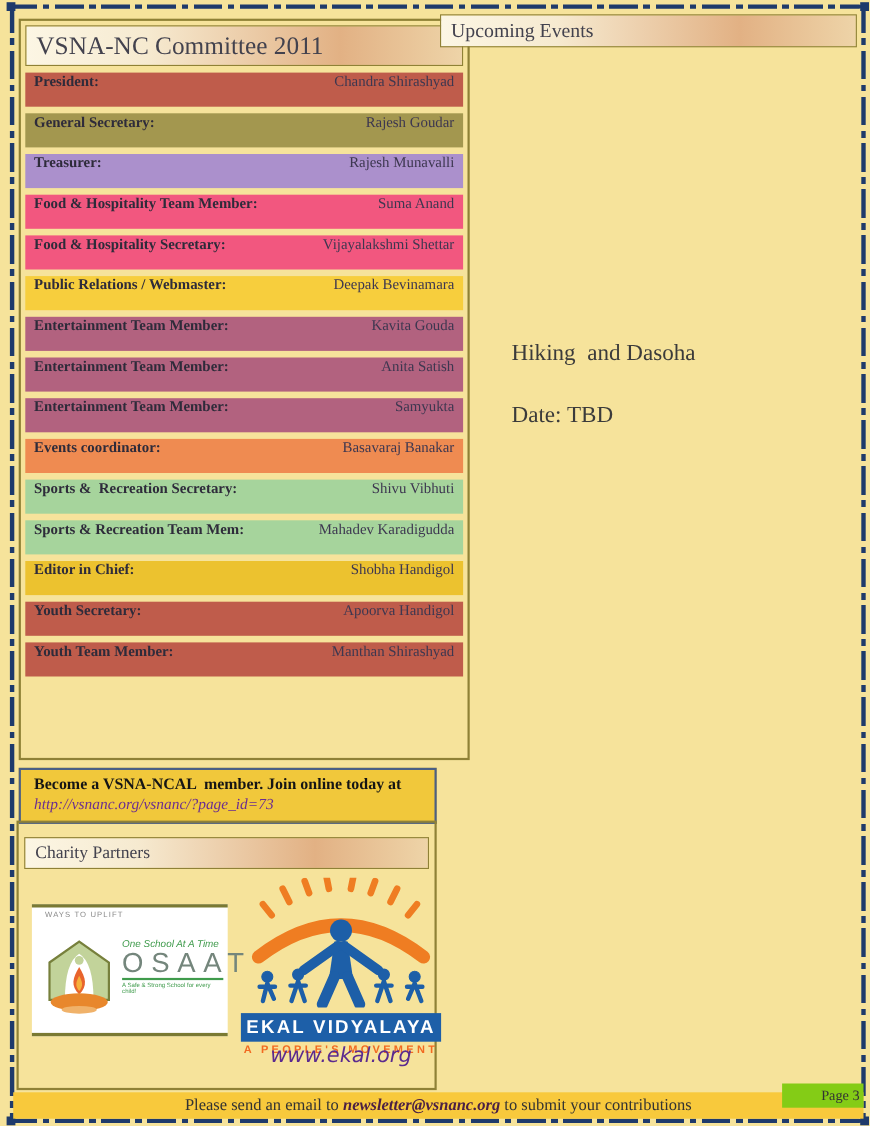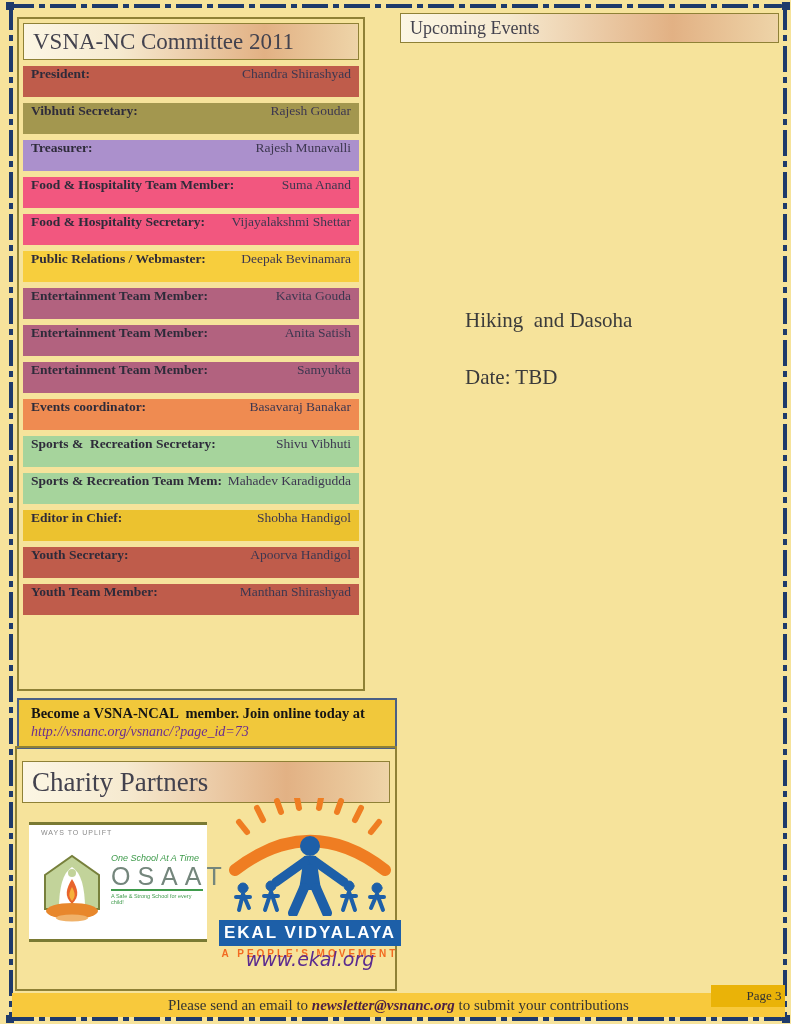--- a/index.html
+++ b/index.html
@@ -31,21 +31,21 @@
   .grad-header {
     background:linear-gradient(90deg,#fcf6e4 0%,#f6ead0 28%,#e2b184 72%,#eed4a8 100%);
     border:1px solid #8f8136;
     color:#43424e;
     display:flex; align-items:center;
     padding-left:9px;
   }
 
   
   .committee-box {
-    position:absolute; left:17px; top:17px; width:348px; height:674px;
+    position:absolute; left:17px; top:17px; width:410px; height:674px;
     border:2px solid #8f8136; padding:4px;
   }
   .committee-title { height:37px; font-size:23px; margin-bottom:6px; }
   .crow {
     height:31px; margin-bottom:6px; padding:0 8px;
     display:flex; align-items:flex-start; justify-content:space-between;
     font-size:13.5px; color:#33303f;
   }
   .crow .lbl { font-weight:bold; color:#2e2b3a; }
   .crow .val { color:#3d3750; text-align:right; }
@@ -56,21 +56,21 @@
     background:#f1c83b; border:2px solid #4a5f85; padding:5px 12px;
   }
   .membership-box .m-line1 { font-weight:bold; font-size:14.5px; color:#151515; }
   .membership-box .m-link { font-style:italic; font-size:14px; color:#6a2d91; display:inline-block; }
 
   
   .charity-box {
     position:absolute; left:15px; top:746px; width:382px; height:245px;
     border:2px solid #8f8136;
   }
-  .charity-title { position:absolute; left:5px; right:5px; top:13px; height:42px; font-size:27px; }
+  .charity-title { position:absolute; left:5px; right:5px; top:13px; height:29px; font-size:16px; }
 
   .osaat-card {
     position:absolute; left:12px; top:74px; width:178px; height:120px;
     background:#ffffff; border-top:3px solid #7a7a33; border-bottom:3px solid #7a7a33;
     padding:4px 6px;
   }
   .osaat-small { font-family:"Liberation Sans",sans-serif; font-size:7px; color:#8a8a8a; letter-spacing:1px; margin-left:6px; }
   .osaat-right { position:absolute; left:82px; top:28px; width:92px; }
   .osaat-line { font-style:italic; font-size:9px; color:#3f9b4c; font-family:"Liberation Sans",sans-serif; }
   .osaat-name { font-size:25px; letter-spacing:7px; color:#74867c; font-family:"Liberation Sans",sans-serif; border-bottom:2px solid #3f9b4c; line-height:1.05; }
@@ -98,21 +98,21 @@
 
   
   .footer-bar {
     position:absolute; left:12px; top:993px; width:773px; height:24px;
     background:#f8c93c; display:flex; align-items:center; justify-content:center;
     font-size:15px; color:#333333;
   }
   .footer-email { font-weight:bold; font-style:italic; color:#4b2045; }
   .page-badge {
     position:absolute; right:6px; top:985px; width:74px; height:22px;
-    background:#eab308; display:flex; align-items:center; justify-content:center;
+    background:#84cc16; display:flex; align-items:center; justify-content:center;
     font-size:13px; color:#333333;padding-left:32px;
   }
 </style>
 </head>
 <body>
 
 <div class="border-h" style="top:4px"></div>
 <div class="border-h" style="top:1017px"></div>
 <div class="border-v" style="left:9px"></div>
 <div class="border-v" style="left:783px"></div>
@@ -122,21 +122,21 @@
 <div class="corner" style="left:782px;top:1015px"></div>
 
 <div class="committee-box">
   <div class="grad-header committee-title" data-bind="committee.title">VSNA-NC Committee 2011</div>
 
   <div class="crow" style="background: rgb(191, 92, 75);">
     <span class="lbl" data-bind="committee.rows.0.label">President:</span>
     <span class="val" data-bind="committee.rows.0.value">Chandra Shirashyad</span>
   </div>
   <div class="crow" style="background: rgb(163, 151, 79);">
-    <span class="lbl" data-bind="committee.rows.2.label">Vibhuti Secretary:</span>
+    <span class="lbl" data-bind="committee.rows.2.label">General Secretary:</span>
     <span class="val" data-bind="committee.rows.2.value">Rajesh Goudar</span>
   </div>
   <div class="crow" style="background: rgb(171, 144, 204);">
     <span class="lbl" data-bind="committee.rows.3.label">Treasurer:</span>
     <span class="val" data-bind="committee.rows.3.value">Rajesh Munavalli</span>
   </div>
   <div class="crow" style="background: rgb(242, 87, 127);">
     <span class="lbl" data-bind="committee.rows.5.label">Food &amp; Hospitality Team Member:</span>
     <span class="val" data-bind="committee.rows.5.value">Suma Anand</span>
   </div>

